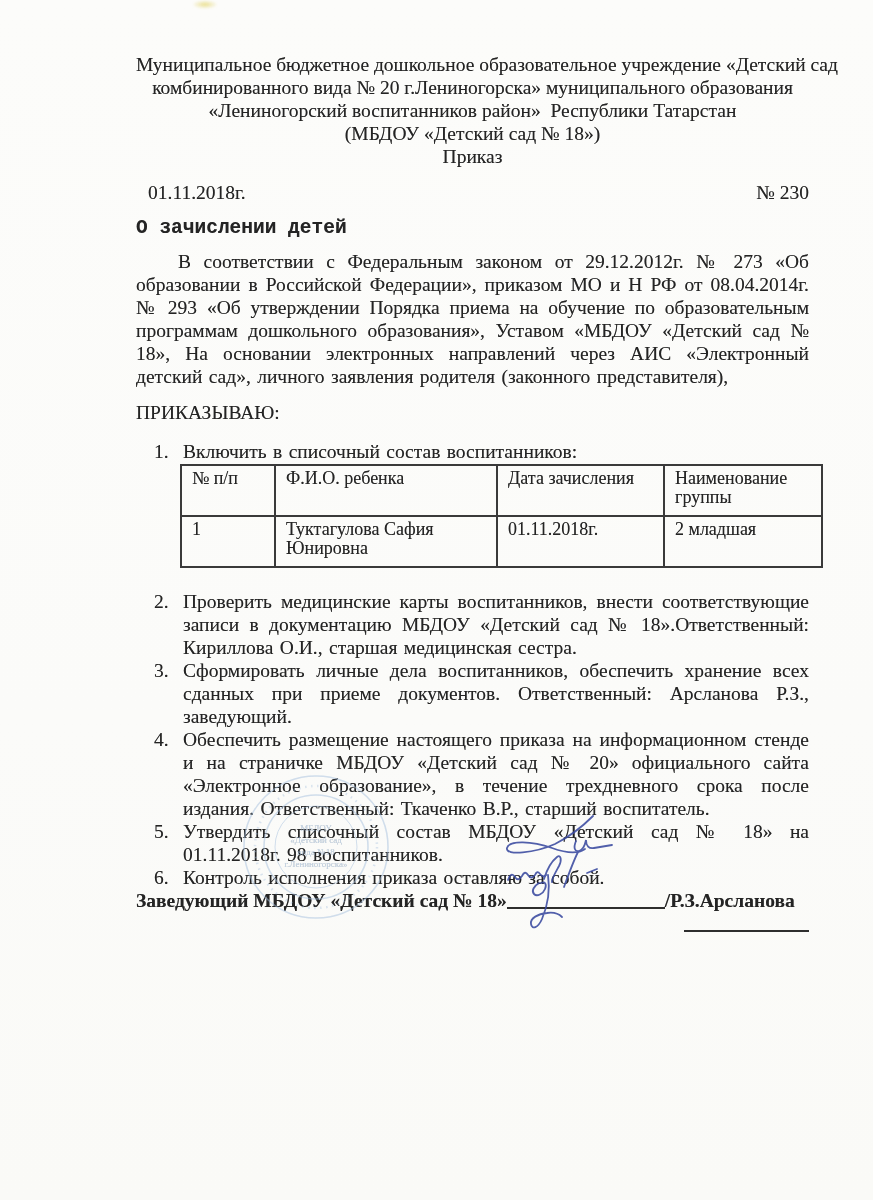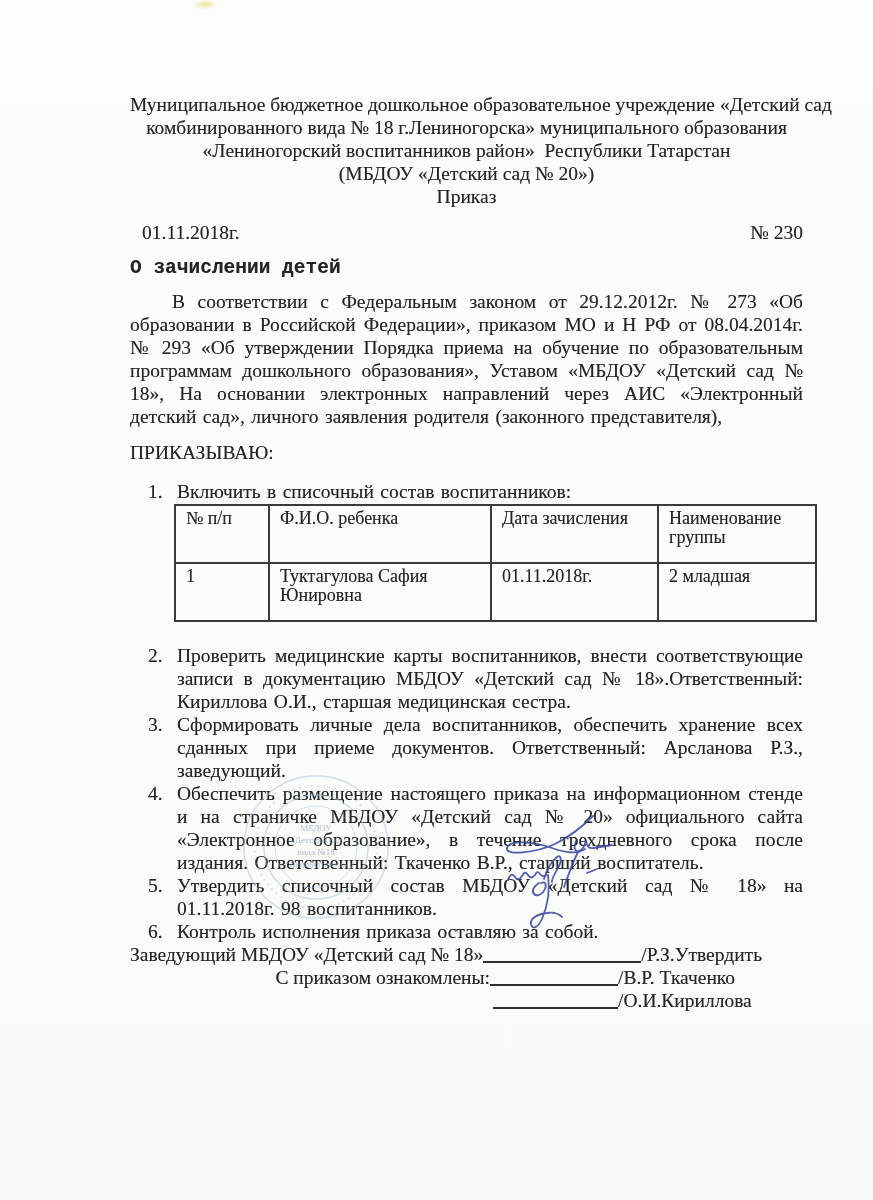--- a/index.html
+++ b/index.html
@@ -4,45 +4,45 @@
 <style>
   html,body{margin:0;padding:0;background:#e8e8e6;}
   .page{
     position:relative;width:873px;height:1200px;margin:0 auto;
     background:linear-gradient(180deg,#fcfcfa 0%,#fbfbf9 60%,#fafaf7 100%);
     overflow:hidden;
     font-family:"Liberation Serif","DejaVu Serif",serif;
     color:#242424;
     text-shadow:0 0 .3px rgba(50,50,50,.45);
   }
-  .content{position:absolute;left:130px;top:0;width:673px;padding-top:53px;
-    font-size:19.5px;line-height:23px;margin-top:40px;}
+  .content{position:absolute;left:136px;top:0;width:673px;padding-top:53px;
+    font-size:19.5px;line-height:23px;}
   .org-line{text-align:center;white-space:pre;}
   .meta-row{display:flex;justify-content:space-between;margin-top:13px;padding-left:12px;}
   .subject{font-weight:bold;margin-top:13px;font-family:Liberation Mono, monospace;}
   .preamble{margin:10px 0 0 0;text-indent:42px;text-align:justify;word-spacing:1.5px;}
   .order-word{margin-top:13px;}
   .list{margin-top:16px;}
   .item{display:flex;}
   .item .num{flex:none;width:29px;margin-left:18px;}
   .item .itext{flex:1;text-align:justify;word-spacing:1.5px;}
   .gap-top{margin-top:22px;}
   table.enroll{
     border-collapse:collapse;table-layout:fixed;
     margin:1px 0 0 44px;width:641px;
     font-size:18px;line-height:19px;
   }
   table.enroll th,table.enroll td{
     border:2px solid #3a3a3a;font-weight:normal;text-align:left;
-    vertical-align:top;padding:3px 8px 15px 10px;
+    vertical-align:top;padding:3px 8px 8px 10px;
   }
   table.enroll thead th{height:34px;}
   table.enroll tbody td{height:36px;}
   td.justify-cell{text-align:justify;}
-  .sig-block{margin-top:0;}
+  .sig-block{margin-top:0;font-weight:bold;}
   .sig-row{display:flex;align-items:flex-end;height:23px;}
   .sig-spacer{flex:1;}
   .sig-label{flex:none;white-space:pre;}
   .sig-line{flex:none;border-bottom:2px solid #2e2e2e;height:18px;margin-bottom:3px;}
   .sig-line.w1{width:158px;}
   .sig-line.w2{width:128px;}
   .sig-line.w3{width:125px;}
   .sig-name{flex:none;width:185px;white-space:pre;}
   .stamp{position:absolute;left:240px;top:771px;filter:blur(.5px);}
   .ink{position:absolute;left:475px;top:808px;}
@@ -55,23 +55,23 @@
 </head>
 <body>
 
 <div class="page">
   <div class="smudge"></div>
 
   <div class="content">
 
     <div class="org-header">
       <div class="org-line">Муниципальное бюджетное дошкольное образовательное учреждение «Детский сад</div>
-      <div class="org-line">комбинированного вида № 18 г.Лениногорска» муниципального образования</div>
+      <div class="org-line">комбинированного вида № 20 г.Лениногорска» муниципального образования</div>
       <div class="org-line">«Лениногорский воспитанников район»  Республики Татарстан</div>
-      <div class="org-line">(МБДОУ «Детский сад № 20»)</div>
+      <div class="org-line">(МБДОУ «Детский сад № 18»)</div>
       <div class="org-line">Приказ</div>
     </div>
 
     <div class="meta-row">
       <span>01.11.2018г.</span>
       <span>№ 230</span>
     </div>
 
     <div class="subject">О зачислении детей</div>
 
@@ -131,33 +131,26 @@
         <span class="num">6.</span>
         <span class="itext">Контроль исполнения приказа оставляю за собой.</span>
       </div>
     </div>
 
     <div class="sig-block">
       <div class="sig-row">
         <span class="sig-spacer"></span>
         <span class="sig-label">Заведующий МБДОУ «Детский сад № 18»</span>
         <span class="sig-line w1"></span>
-        <span class="sig-name">/Р.З.Утвердить</span>
-      </div>
-      <div class="sig-row">
-        <span class="sig-spacer"></span>
-        <span class="sig-label">С приказом ознакомлены:</span>
-        <span class="sig-line w2"></span>
-        <span class="sig-name">/В.Р. Ткаченко</span>
+        <span class="sig-name">/Р.З.Арсланова</span>
       </div>
       <div class="sig-row">
         <span class="sig-spacer"></span>
         <span class="sig-label"></span>
         <span class="sig-line w3"></span>
-        <span class="sig-name">/О.И.Кириллова</span>
       </div>
     </div>
 
   </div>
 
   <svg class="stamp" width="152" height="154" viewBox="0 0 152 154" aria-hidden="true">
     <g fill="none" stroke="#a6c0de" stroke-width="1.6" opacity="0.5">
       <ellipse cx="76" cy="76" rx="72" ry="71"></ellipse>
       <circle cx="76" cy="76" r="52"></circle>
       <circle cx="76" cy="76" r="41" stroke-width="1"></circle>

